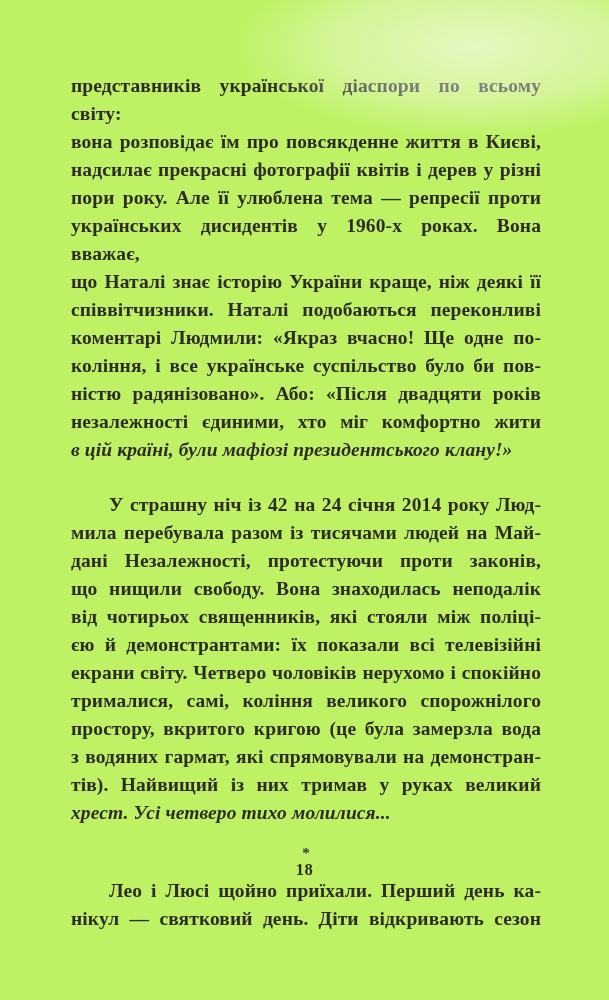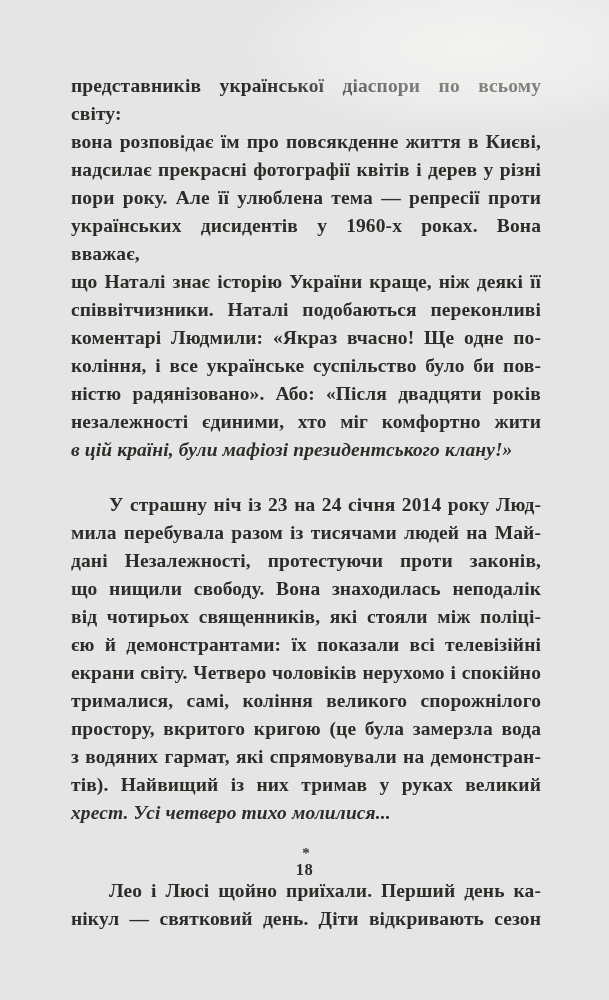--- a/index.html
+++ b/index.html
@@ -4,21 +4,21 @@
 <style>
   html, body {
     margin: 0;
     padding: 0;
     background: #ffffff;
   }
   .page {
     position: relative;
     width: 609px;
     height: 1000px;
-    background: #e5e5e5;
+    background: #bef264;
     overflow: hidden;
     font-family: "Liberation Serif", "DejaVu Serif", serif;
     color: #2e2c29;
   }
   .text-block {
     position: absolute;
     left: 71px;
     top: 72px;
     width: 470px;
   }
@@ -98,21 +98,21 @@
       <div class="line">що Наталі знає історію України краще, ніж деякі її</div>
       <div class="line">співвітчизники. Наталі подобаються переконливі</div>
       <div class="line">коментарі Людмили: «Якраз вчасно! Ще одне по-</div>
       <div class="line">коління, і все українське суспільство було би пов-</div>
       <div class="line">ністю радянізовано». Або: «Після двадцяти років</div>
       <div class="line">незалежності єдиними, хто міг комфортно жити</div>
       <div class="line last">в цій країні, були мафіозі президентського клану!»</div>
     </div>
 
     <div class="para">
-      <div class="line indent">У страшну ніч із 23 на 24 січня 2014 року Люд-</div>
+      <div class="line indent">У страшну ніч із 42 на 24 січня 2014 року Люд-</div>
       <div class="line">мила перебувала разом із тисячами людей на Май-</div>
       <div class="line">дані Незалежності, протестуючи проти законів,</div>
       <div class="line">що нищили свободу. Вона знаходилась неподалік</div>
       <div class="line">від чотирьох священників, які стояли між поліці-</div>
       <div class="line">єю й демонстрантами: їх показали всі телевізійні</div>
       <div class="line">екрани світу. Четверо чоловіків нерухомо і спокійно</div>
       <div class="line">трималися, самі, коління великого спорожнілого</div>
       <div class="line">простору, вкритого кригою (це була замерзла вода</div>
       <div class="line">з водяних гармат, які спрямовували на демонстран-</div>
       <div class="line">тів). Найвищий із них тримав у руках великий</div>

